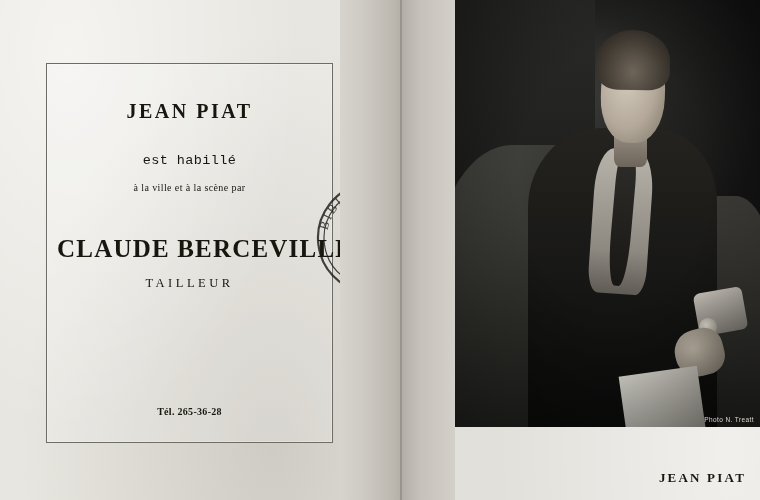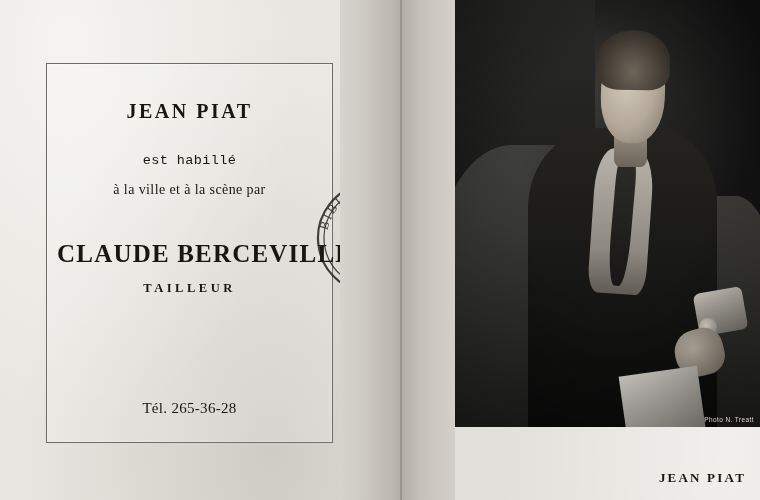--- a/index.html
+++ b/index.html
@@ -78,52 +78,53 @@
     font-weight: bold;
     margin: 12px 0 0 0;
   }
   .ad-line1 {
     font-size: 13.5px;
     margin-top: 30px;
     letter-spacing: 0.4px;
     font-family: Liberation Mono, monospace;
   }
   .ad-line2 {
-    font-size: 14px;
+    font-size: 10px;
     margin-top: 14px;
     letter-spacing: 0.4px;
   }
   .ad-brand {
     font-size: 25px;
     font-weight: bold;
     letter-spacing: 1.2px;
     margin-top: 42px;
     white-space: nowrap;
   }
   .ad-trade {
     font-size: 12.5px;
     letter-spacing: 3.5px;
-    font-weight: bold;
+    font-weight: normal;
     margin-top: 13px;
   }
   .ad-addr {
     position: absolute;
     left: 0;
     right: 0;
     bottom: 47px;
     font-size: 12.5px;
     letter-spacing: 0.3px;
   }
   .ad-tel {
     position: absolute;
     left: 0;
     right: 0;
     bottom: 25px;
-    font-size: 15px;
+    font-size: 10px;
     letter-spacing: 0.3px;
+    font-weight: bold;
   }
 
   
   .stamp {
     position: absolute;
     left: 311px;
     top: 176px;
     width: 124px;
     height: 124px;
     transform: rotate(-7deg);

